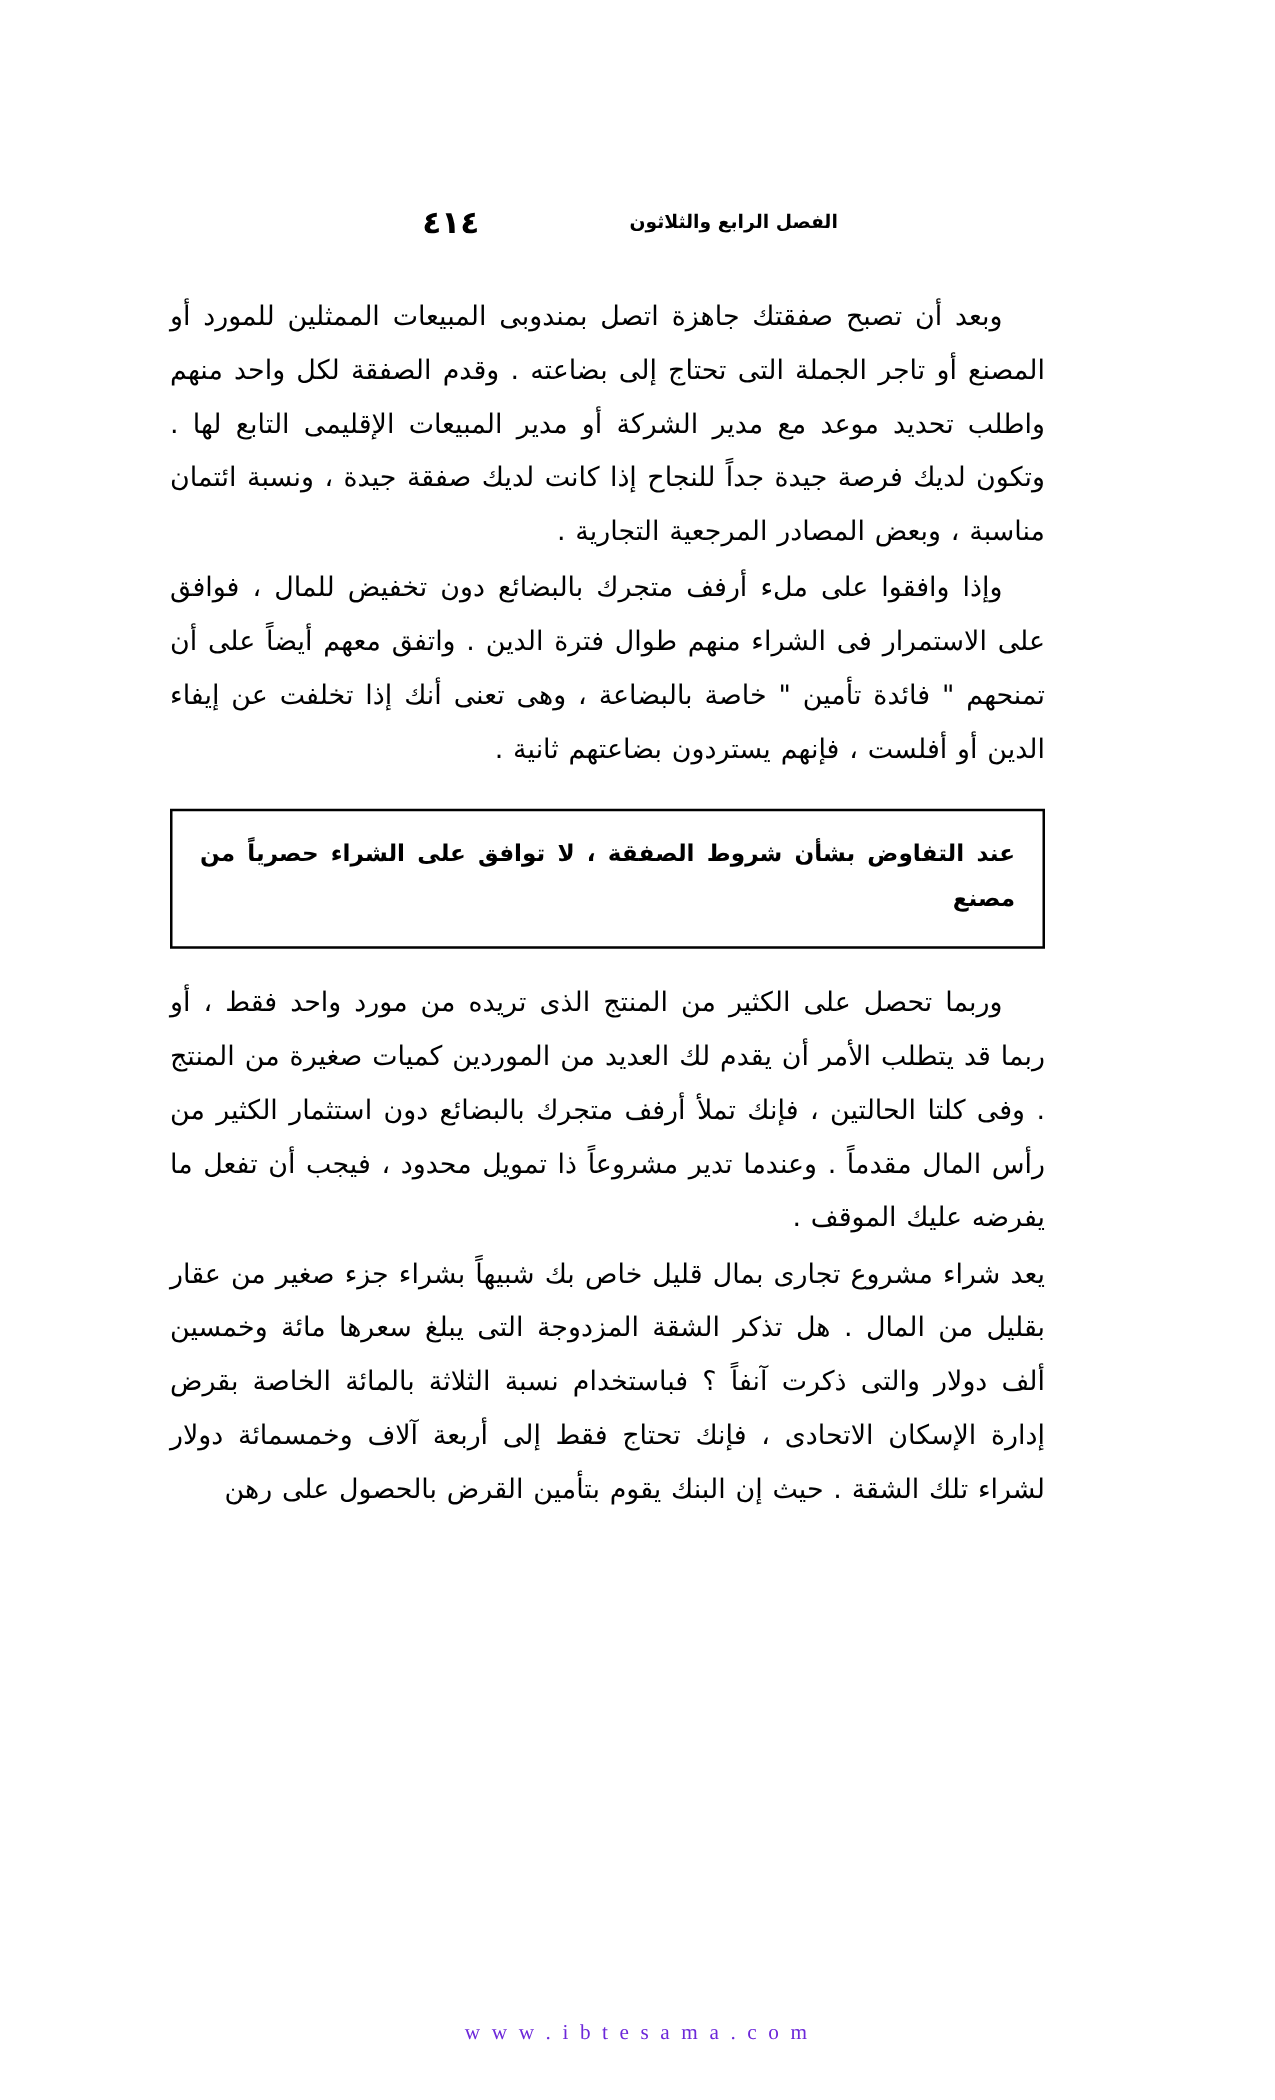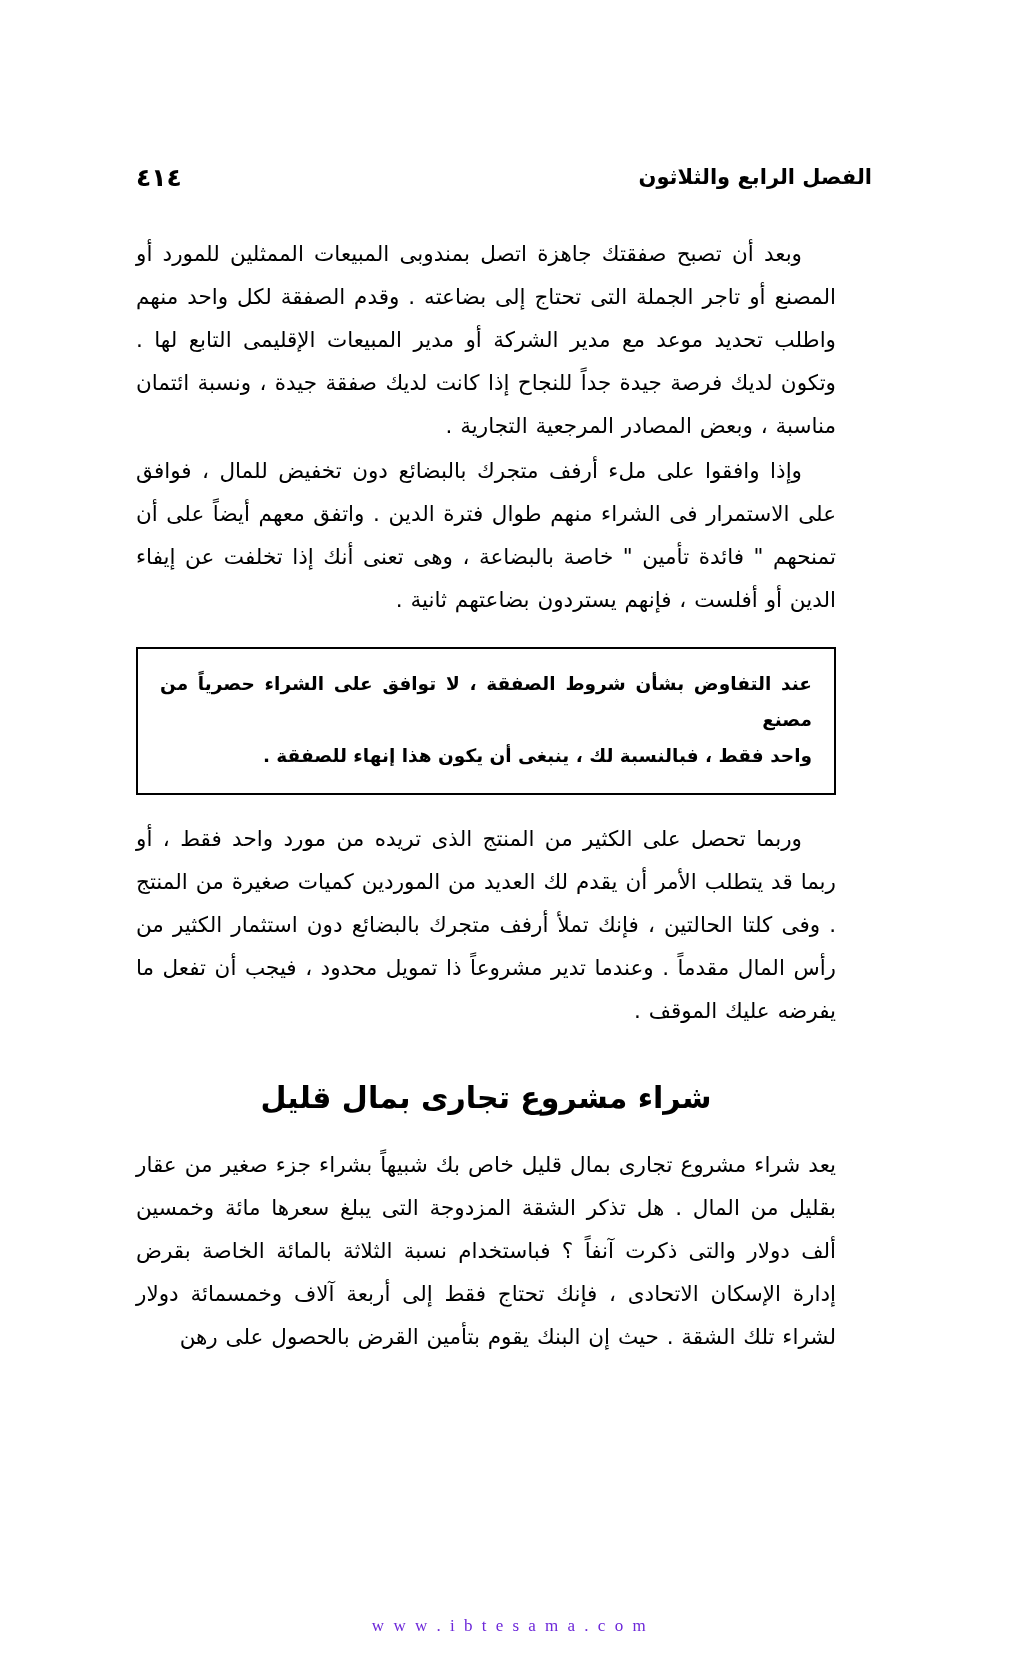--- a/index.html
+++ b/index.html
@@ -27,31 +27,31 @@
   
   .running-head {
     position: absolute;
     top: 160px;
     left: 136px;
     right: 148px;
     height: 34px;
     display: flex;
     flex-direction: row-reverse;
     align-items: center;
-    justify-content: space-between;
+    justify-content: center;
   }
   .page-number {
     font-size: 25px;
     font-weight: bold;
     letter-spacing: 1px;
     direction: rtl;
     line-height: 1;
   }
   .chapter-title {
-    font-size: 21px;
+    font-size: 15px;
     font-weight: bold;
     direction: rtl;
     line-height: 1;
     margin-left: 120px;
   }
 
   
   .content {
     position: absolute;
     top: 232px;
@@ -134,28 +134,26 @@
 
   <div class="content">
 
 
     <p class="para indent">وبعد أن تصبح صفقتك جاهزة اتصل بمندوبى المبيعات الممثلين للمورد أو المصنع أو تاجر الجملة التى تحتاج إلى بضاعته . وقدم الصفقة لكل واحد منهم واطلب تحديد موعد مع مدير الشركة أو مدير المبيعات الإقليمى التابع لها . وتكون لديك فرصة جيدة جداً للنجاح إذا كانت لديك صفقة جيدة ، ونسبة ائتمان مناسبة ، وبعض المصادر المرجعية التجارية .</p>
 
     <p class="para indent">وإذا وافقوا على ملء أرفف متجرك بالبضائع دون تخفيض للمال ، فوافق على الاستمرار فى الشراء منهم طوال فترة الدين . واتفق معهم أيضاً على أن تمنحهم " فائدة تأمين " خاصة بالبضاعة ، وهى تعنى أنك إذا تخلفت عن إيفاء الدين أو أفلست ، فإنهم يستردون بضاعتهم ثانية .</p>
 
     <div class="callout">
       <div class="callout-line">عند التفاوض بشأن شروط الصفقة ، لا توافق على الشراء حصرياً من مصنع</div>
-      <div class="callout-line second">واحد فقط ، فبالنسبة لك ، ينبغى أن يكون هذا إنهاء للصفقة .</div>
     </div>
 
     <div class="gap-after-box"></div>
 
     <p class="para indent">وربما تحصل على الكثير من المنتج الذى تريده من مورد واحد فقط ، أو ربما قد يتطلب الأمر أن يقدم لك العديد من الموردين كميات صغيرة من المنتج . وفى كلتا الحالتين ، فإنك تملأ أرفف متجرك بالبضائع دون استثمار الكثير من رأس المال مقدماً . وعندما تدير مشروعاً ذا تمويل محدود ، فيجب أن تفعل ما يفرضه عليك الموقف .</p>
 
-    <h2 class="section-heading">شراء مشروع تجارى بمال قليل</h2>
 
     <p class="para">يعد شراء مشروع تجارى بمال قليل خاص بك شبيهاً بشراء جزء صغير من عقار بقليل من المال . هل تذكر الشقة المزدوجة التى يبلغ سعرها مائة وخمسين ألف دولار والتى ذكرت آنفاً ؟ فباستخدام نسبة الثلاثة بالمائة الخاصة بقرض إدارة الإسكان الاتحادى ، فإنك تحتاج فقط إلى أربعة آلاف وخمسمائة دولار لشراء تلك الشقة . حيث إن البنك يقوم بتأمين القرض بالحصول على رهن</p>
 
   </div>
 
   <div class="footer-watermark">w w w . i b t e s a m a . c o m</div>
 
 </div>
 
 </body></html>

